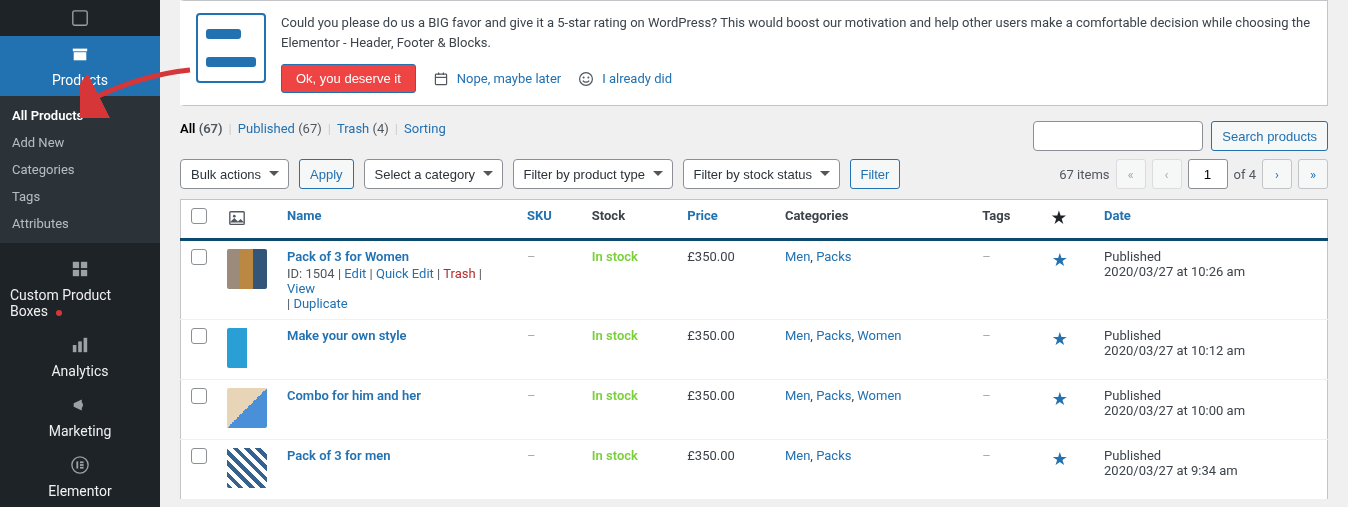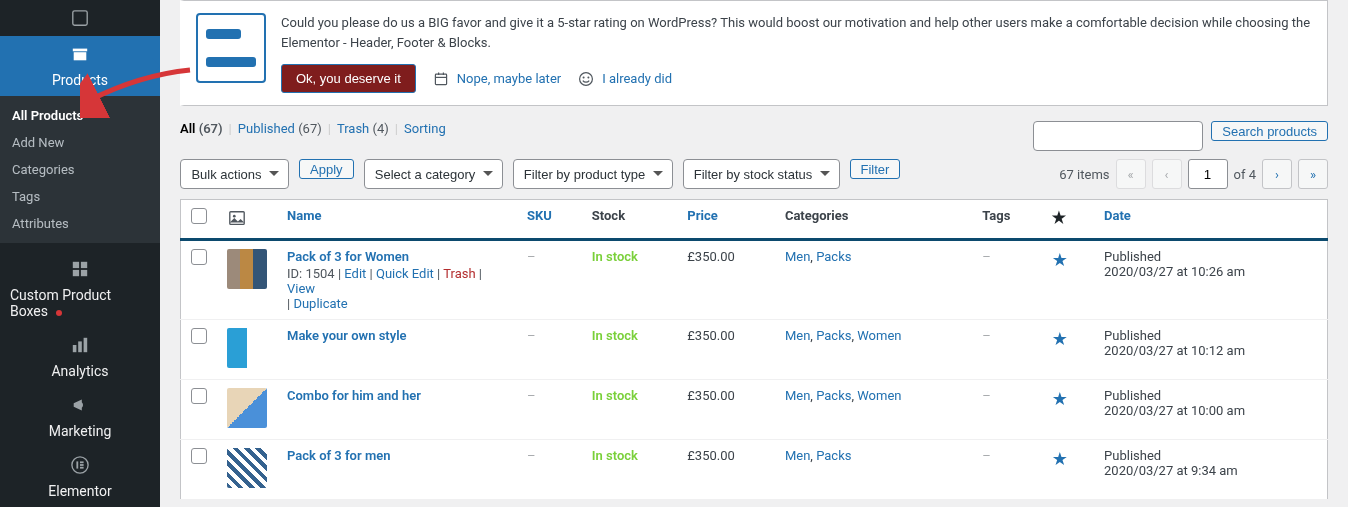--- a/index.html
+++ b/index.html
@@ -22,38 +22,38 @@
 
   
   .main { flex: 1; padding: 0 20px 20px 20px; overflow-y: auto; background: #f0f0f1; }
   .notice { background: #fff; border: 1px solid #c3c4c7; border-left: 4px solid #fff; display: flex; padding: 12px; gap: 15px; align-items: flex-start; margin-bottom: 15px; }
   .notice-icon { width: 70px; height: 70px; border: 2px solid #2271b1; border-radius: 4px; display: flex; flex-direction: column; justify-content: space-between; padding: 14px 8px; flex-shrink: 0; }
   .notice-icon .bar1 { height: 10px; width: 70%; background: #2271b1; border-radius: 3px; }
   .notice-icon .bar2 { height: 10px; width: 100%; background: #2271b1; border-radius: 3px; }
   .notice-body { flex: 1; }
   .notice-text { color: #3c434a; line-height: 1.5; margin-bottom: 12px; }
   .notice-actions { display: flex; align-items: center; gap: 15px; }
-  .btn-primary { background: #7f1d1d; color: #fff; border: 1px solid #2271b1; padding: 6px 14px; border-radius: 3px; cursor: pointer; font-size: 13px; }
+  .btn-primary { background: #ef4444; color: #fff; border: 1px solid #2271b1; padding: 6px 14px; border-radius: 3px; cursor: pointer; font-size: 13px; }
   .link { color: #2271b1; text-decoration: none; cursor: pointer; }
   .inline-act { display: inline-flex; align-items: center; gap: 6px; }
 
   
   .subsubsub { display: flex; align-items: center; gap: 6px; margin-bottom: 6px; font-size: 13px; color: #50575e; }
   .subsubsub .cnt { color: #50575e; }
   .subsubsub .sep { color: #ccc; }
   .subsubsub .cur { font-weight: 600; color: #000; }
 
   .top-row { display: flex; justify-content: space-between; align-items: flex-start; gap: 10px; margin-bottom: 8px; }
   .search-wrap { display: flex; gap: 8px; }
   .search-input { width: 170px; height: 30px; border: 1px solid #8c8f94; border-radius: 4px; padding: 0 8px; background: #fff; }
-  .btn { background: #f6f7f7; border: 1px solid #2271b1; color: #2271b1; padding: 0 10px; height: 20px; border-radius: 3px; cursor: pointer; font-size: 13px; }
+  .btn { background: #f6f7f7; border: 1px solid #2271b1; color: #2271b1; padding: 0 10px; height: 30px; border-radius: 3px; cursor: pointer; font-size: 13px; }
 
   .actions-row { display: flex; justify-content: space-between; align-items: center; margin-bottom: 10px; flex-wrap: wrap; gap: 8px; }
   .actions-left { display: flex; gap: 10px; flex-wrap: wrap; }
-  .sel { height: 30px; border: 1px solid #8c8f94; border-radius: 4px; background: #fff; padding: 0 26px 0 10px; font-size: 13px; color: #2c3338; appearance: none; position: relative; text-align: center; }
+  .sel { height: 30px; border: 1px solid #8c8f94; border-radius: 4px; background: #fff; padding: 0 26px 0 10px; font-size: 13px; color: #2c3338; appearance: none; position: relative; }
   .sel-wrap { position: relative; display: inline-block; }
   .sel-wrap::after { content: ""; position: absolute; right: 10px; top: 50%; transform: translateY(-30%); border: 5px solid transparent; border-top-color: #555; pointer-events: none; }
 
   .pagination { display: flex; align-items: center; gap: 6px; font-size: 13px; color: #50575e; }
   .pag-btn { width: 30px; height: 30px; border: 1px solid #c3c4c7; background: #f6f7f7; border-radius: 3px; display: flex; align-items: center; justify-content: center; cursor: pointer; color: #2271b1; }
   .pag-btn.dis { color: #a7aaad; border-color: #dcdcde; cursor: default; }
   .pag-input { width: 40px; height: 30px; border: 1px solid #8c8f94; border-radius: 3px; text-align: center; }
 
   
   table { width: 100%; border-collapse: collapse; background: #fff; border: 1px solid #c3c4c7; }

